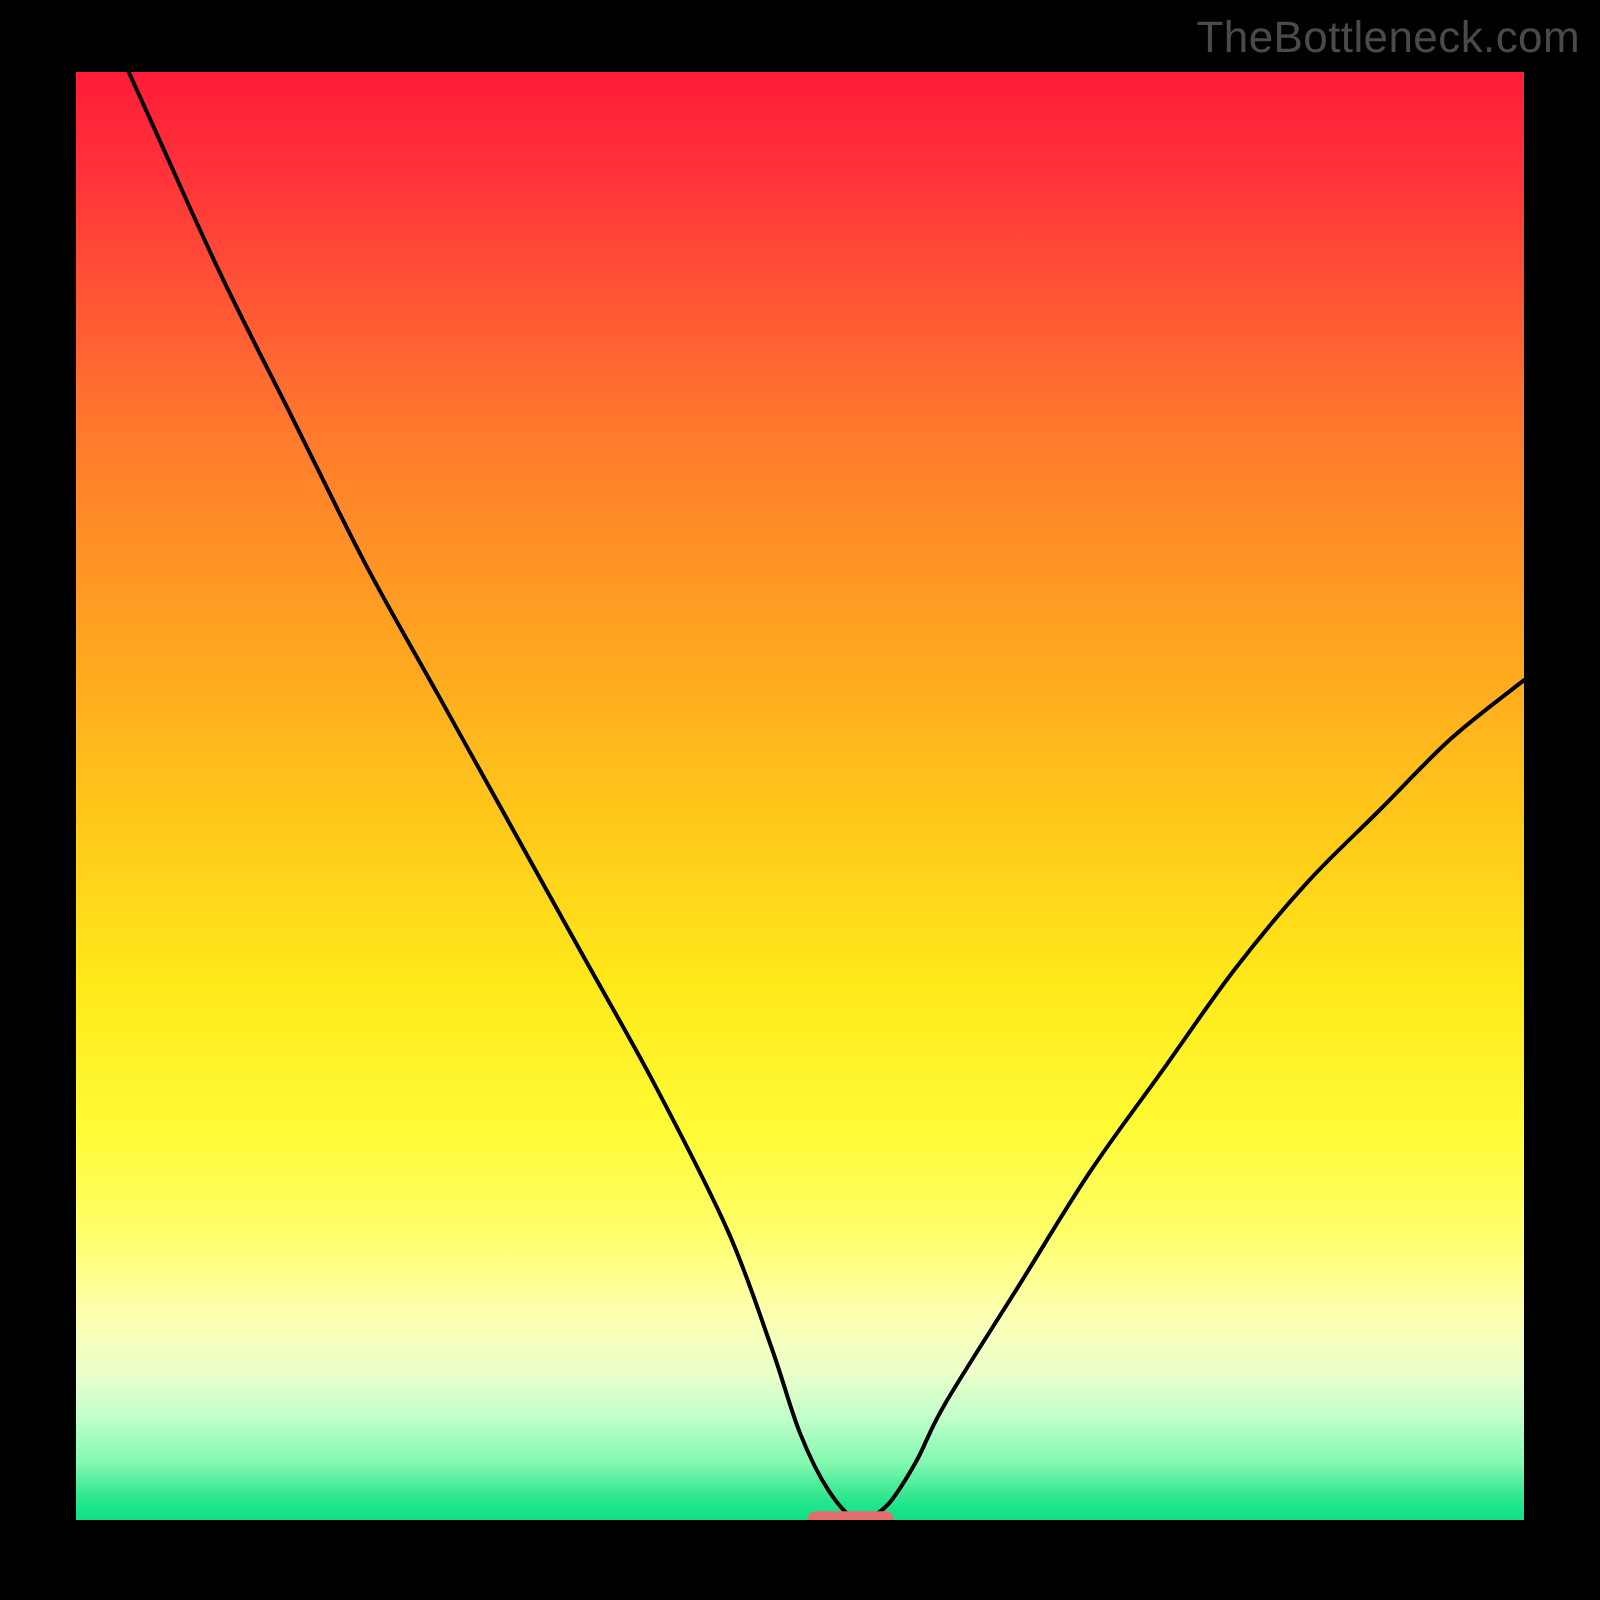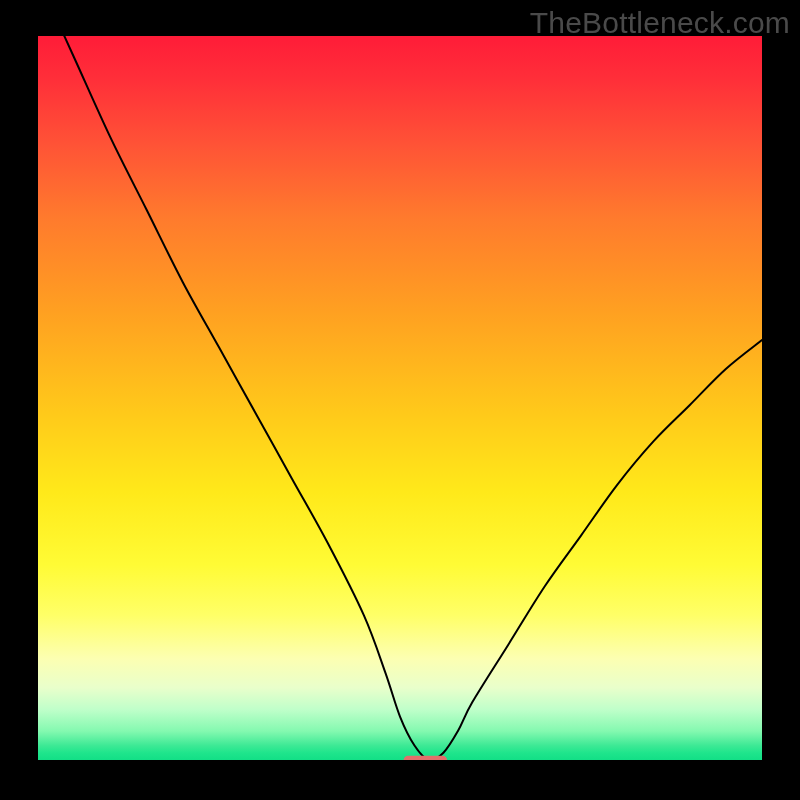--- a/index.html
+++ b/index.html
@@ -14,21 +14,21 @@
     position: relative;
     width: 800px;
     height: 800px;
     background: #000;
   }
   .watermark {
     position: absolute;
     top: 6px;
     right: 10px;
     font-family: Arial, Helvetica, sans-serif;
-    font-size: 30px;
+    font-size: 22px;
     color: #4a4a4a;
     letter-spacing: 0.2px;
     font-weight: 500;
   }
   .plot-wrap {
     position: absolute;
     left: 38px;
     top: 36px;
     width: 724px;
     height: 724px;

